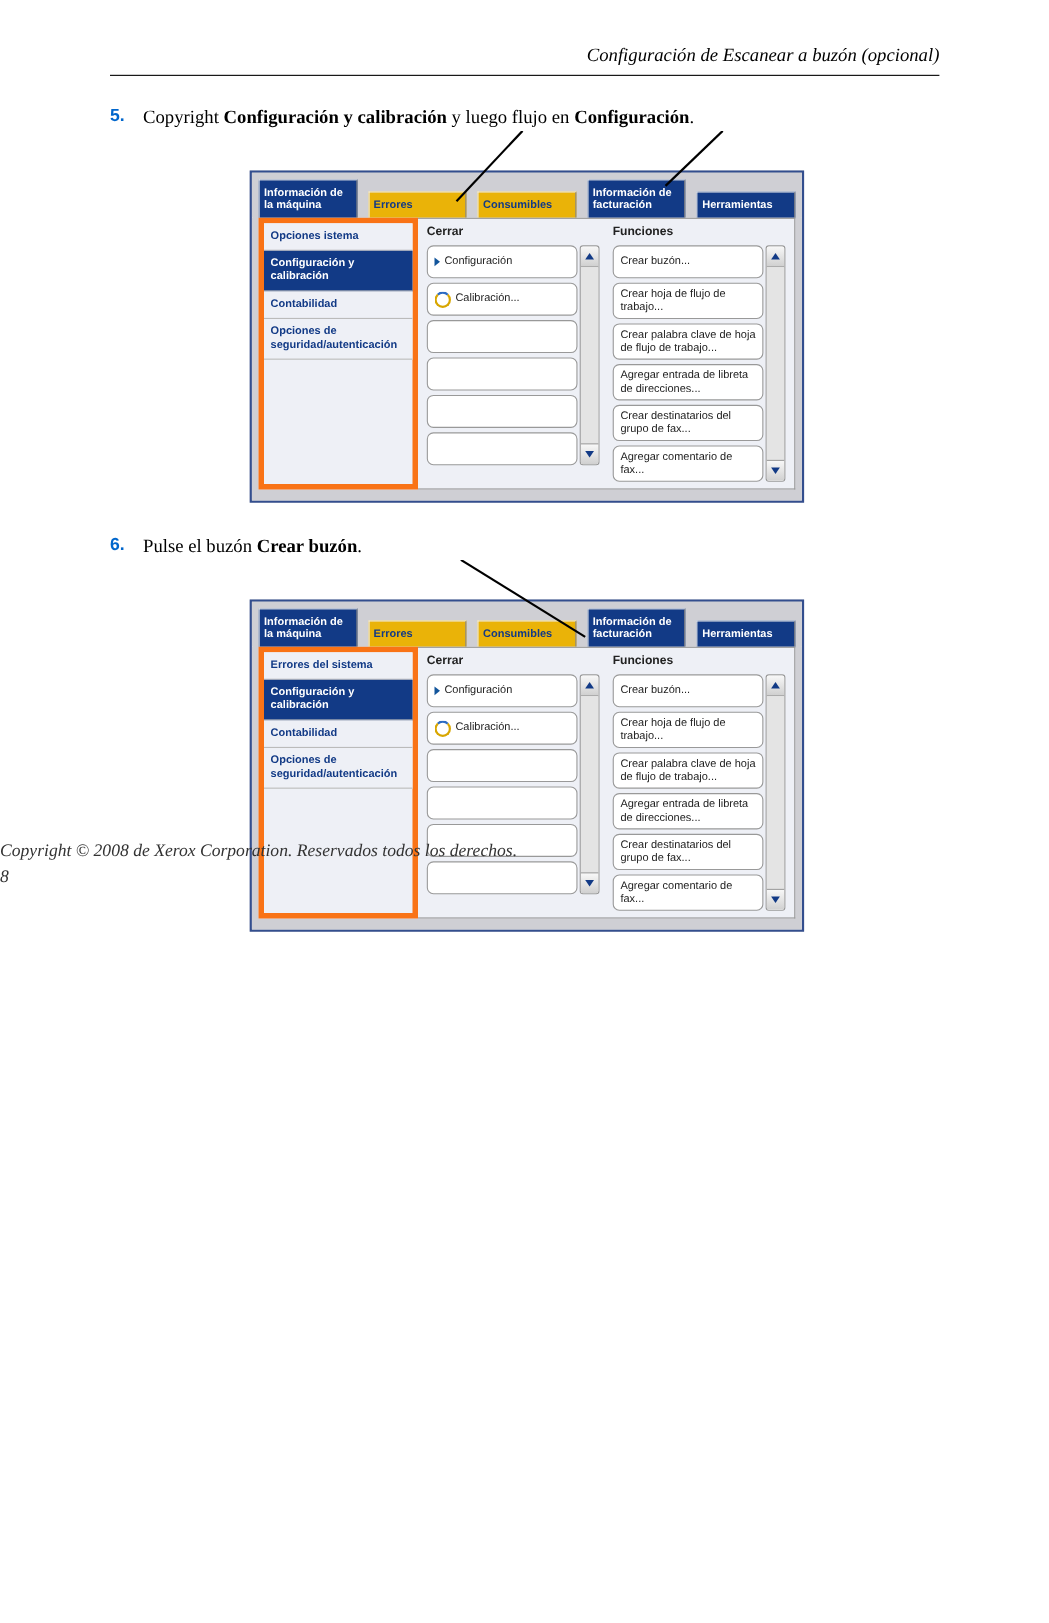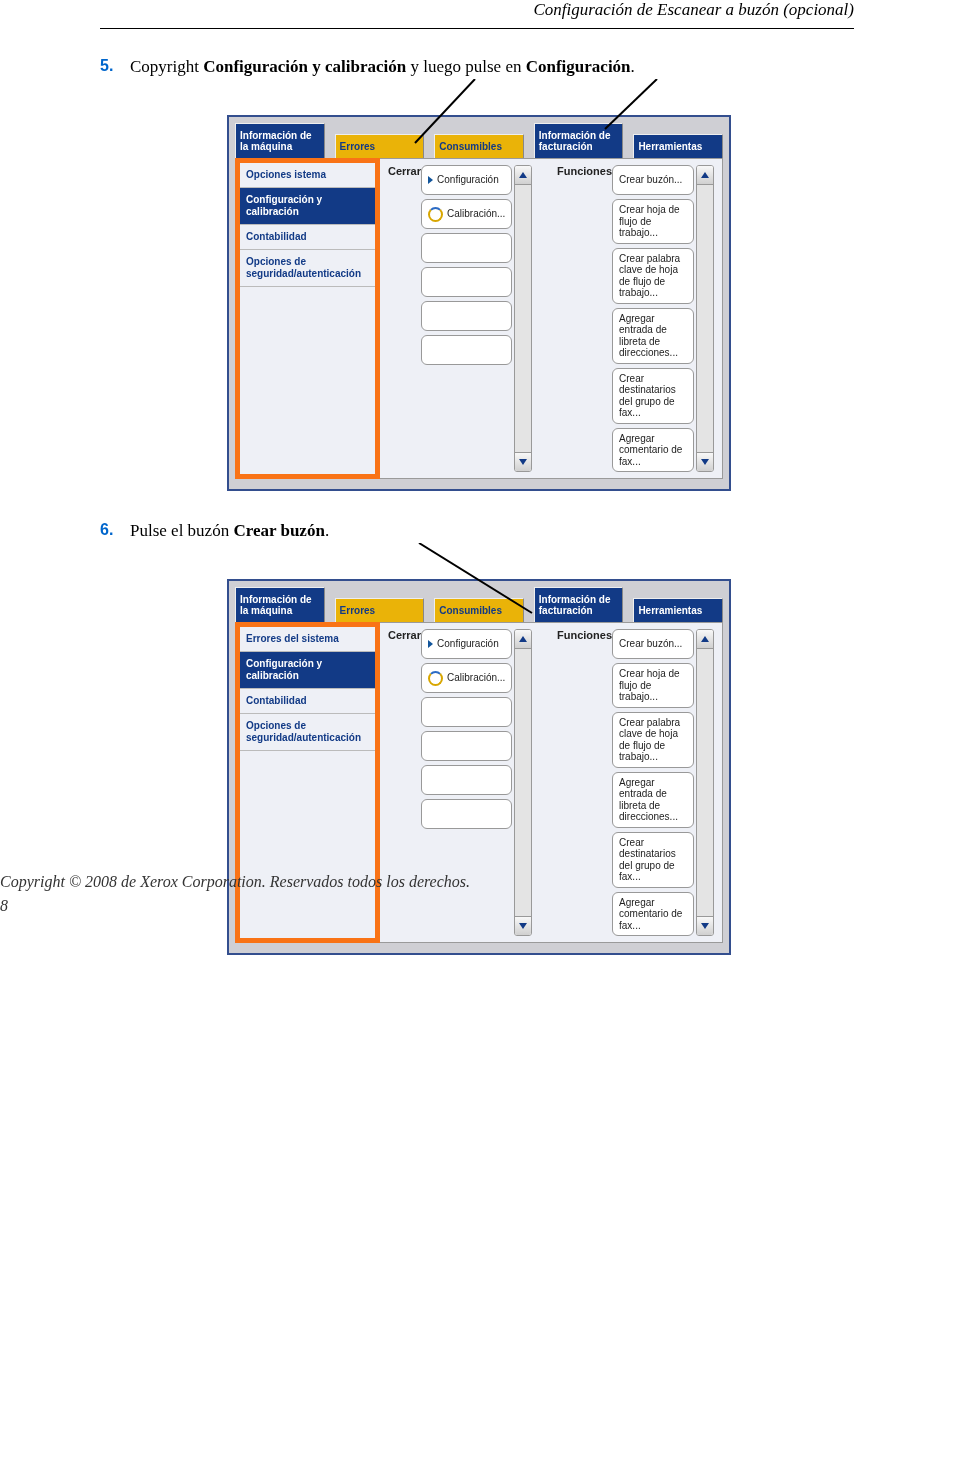--- a/index.html
+++ b/index.html
@@ -5,20 +5,21 @@
   body {
     margin: 0;
     padding: 0;
     background: #fff;
     font-family: "Times New Roman", serif;
     width: 954px;
     min-height: 1475px;
     position: relative;
   }
   .page {
+    padding-top: 40px;
     position: relative;
   }
   .header-title {
     font-style: italic;
     font-size: 17px;
     text-align: right;
     padding-right: 100px;
     padding-bottom: 8px;
   }
   .header-rule {
@@ -121,20 +122,21 @@
     background: #eef0f6;
     border: 1px solid #9a9a9a;
     border-left: none;
     padding: 6px 8px;
     display: flex;
     gap: 12px;
   }
   .col {
     flex: 1;
     display: flex;
+    flex-direction: column;
   }
   .col-head {
     font-weight: bold;
     font-size: 11px;
     color: #222;
     margin-bottom: 6px;
   }
   .list {
     display: flex;
     gap: 2px;
@@ -214,21 +216,21 @@
 <body>
 
 <div class="page">
 
   <div class="header-title">Configuración de Escanear a buzón (opcional)</div>
   <div class="header-rule"></div>
 
   <div class="step">
     <span class="step-num">5.</span>
     <span class="step-text">
-      <span>Copyright </span><b>Configuración y calibración</b><span> y luego pulse en </span><b>Configuración</b><span>.</span>
+      <span>Copyright </span><b>Configuración y calibración</b><span> y luego flujo en </span><b>Configuración</b><span>.</span>
     </span>
   </div>
 
   <div class="figure">
 
     <svg class="pointer" style="left:180px;top:-8px;" width="90" height="75">
       <line x1="68" y1="0" x2="8" y2="64" stroke="#000" stroke-width="2"></line>
     </svg>
     <svg class="pointer" style="left:370px;top:-8px;" width="80" height="60">
       <line x1="60" y1="0" x2="8" y2="50" stroke="#000" stroke-width="2"></line>

